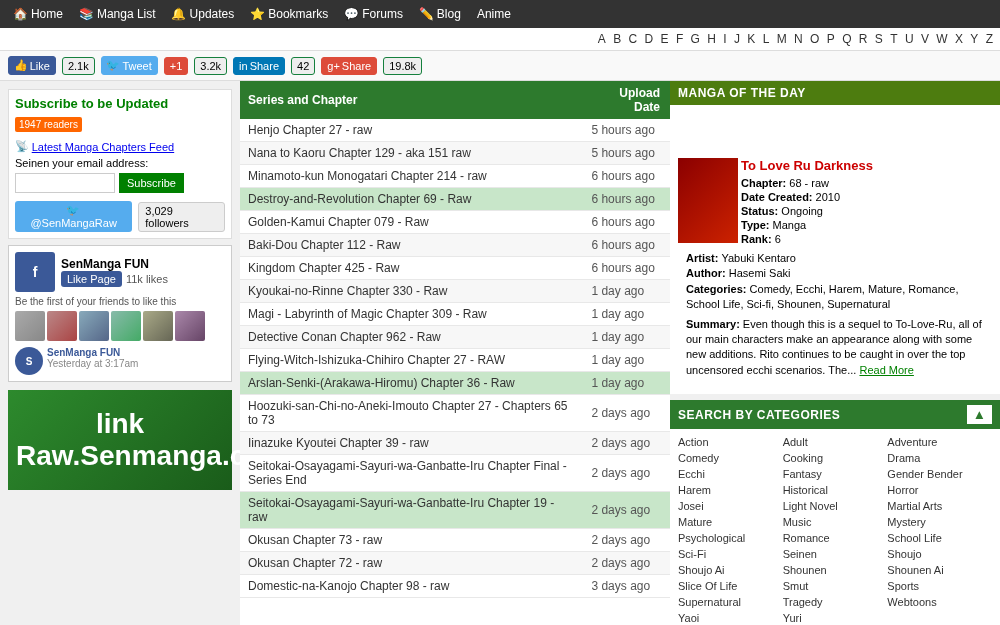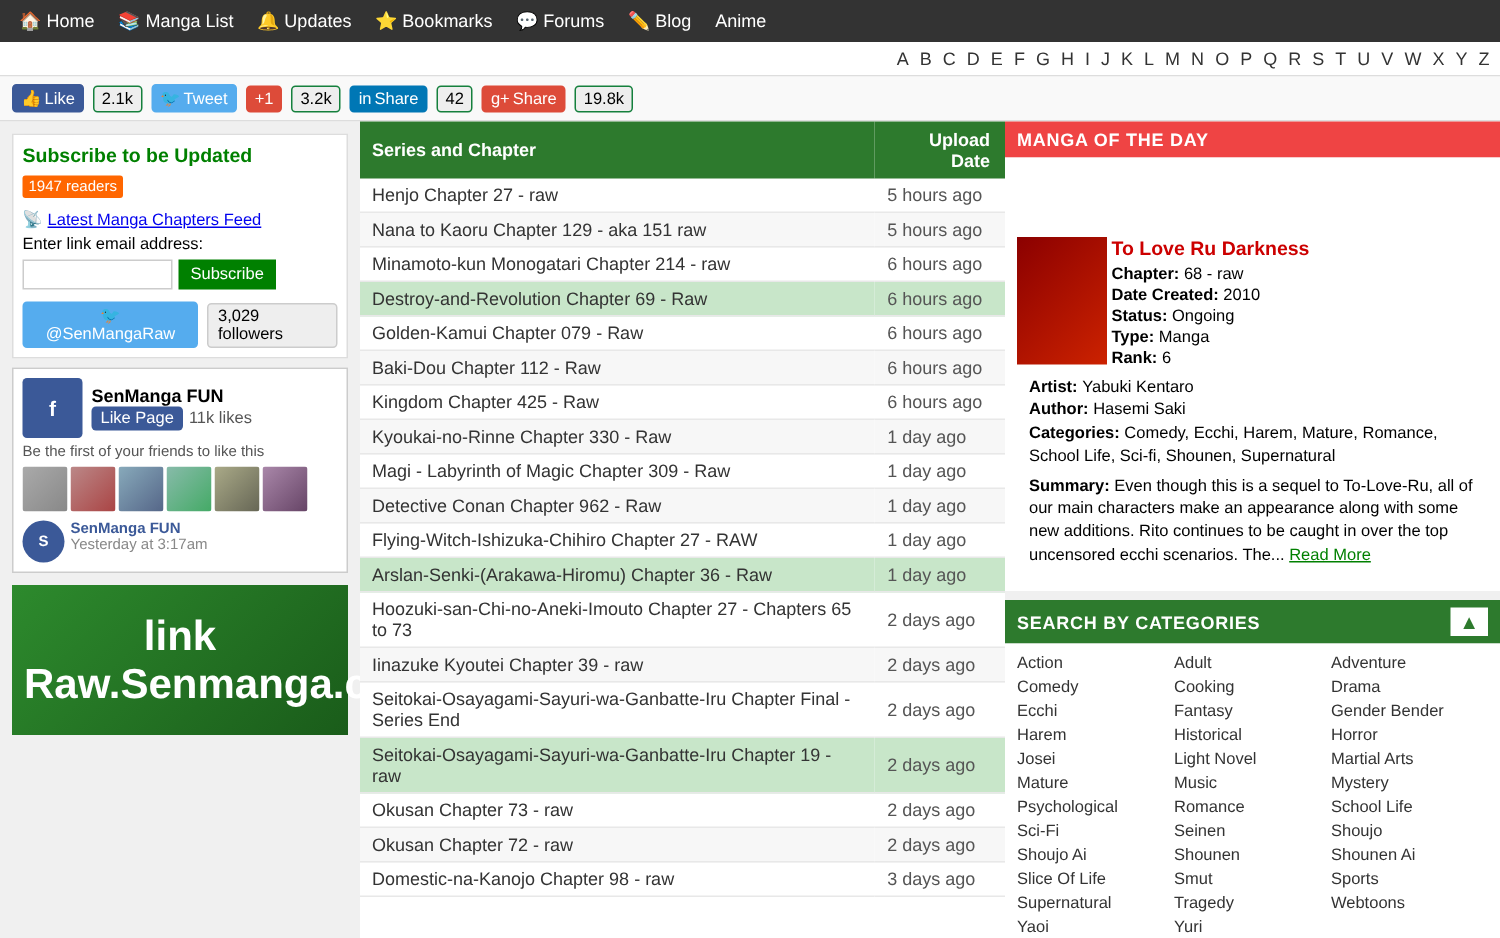--- a/index.html
+++ b/index.html
@@ -74,21 +74,21 @@
     .chapter-table td { padding: 4px 8px; font-size: 12px; }
     .chapter-table td a { color: #333; text-decoration: none; }
     .chapter-table td.upload-time { color: #555; white-space: nowrap; }
     .row-green { background: #c8e6c9 !important; }
     .row-green td { color: #1a5c1a; }
     
     
     #right-col { width: 330px; min-width: 330px; background: #f0f0f0; padding: 0; }
     
     
-    .motd-header { background: #ef4444; color: #fff; padding: 5px 8px; font-size: 12px; font-weight: bold; text-transform: uppercase; letter-spacing: 0.5px; }
+    .motd-header { background: #4d7c0f; color: #fff; padding: 5px 8px; font-size: 12px; font-weight: bold; text-transform: uppercase; letter-spacing: 0.5px; }
     .motd-content { background: #fff; padding: 8px; }
     .motd-inner { display: flex; gap: 3px; margin-top: 45px; }
     .motd-cover { width: 60px; height: 85px; background: linear-gradient(135deg, #8b0000, #cc2200); flex-shrink: 0; }
     .motd-info { font-size: 11px; }
     .motd-title { font-size: 13px; font-weight: bold; color: #cc0000; margin-bottom: 4px; }
     .motd-info p { margin-bottom: 2px; }
     .motd-info .label { font-weight: bold; }
     .motd-summary { background: #fff; padding: 4px 8px 8px; font-size: 11px; line-height: 1.4; }
     .motd-summary .label { font-weight: bold; }
     .read-more { color: #008000; cursor: pointer; }
@@ -169,21 +169,21 @@
 
     <div class="subscribe-box">
       <h4>Subscribe to be Updated</h4>
       <div style="display:flex;align-items:center;gap:4px;margin-bottom:4px;">
         <span class="readers-badge">1947 readers</span>
       </div>
       <div class="feed-link">
         <span style="color:#ff6600;">📡</span>
         <a href="#">Latest Manga Chapters Feed</a>
       </div>
-      <p>Enter link email address:</p>
+      <p>Seinen your email address:</p>
       <div style="display:flex;gap:4px;margin-top:4px;">
         <input type="text" style="width: 100px; border: 1px solid rgb(204, 204, 204); padding: 3px; font-size: 11px;">
         <button class="subscribe-btn">Subscribe</button>
       </div>
       <div class="twitter-follow">
         <button class="tw-follow-btn">
           🐦 <span>@SenMangaRaw</span>
         </button>
         <span class="followers-count">3,029 followers</span>
       </div>

